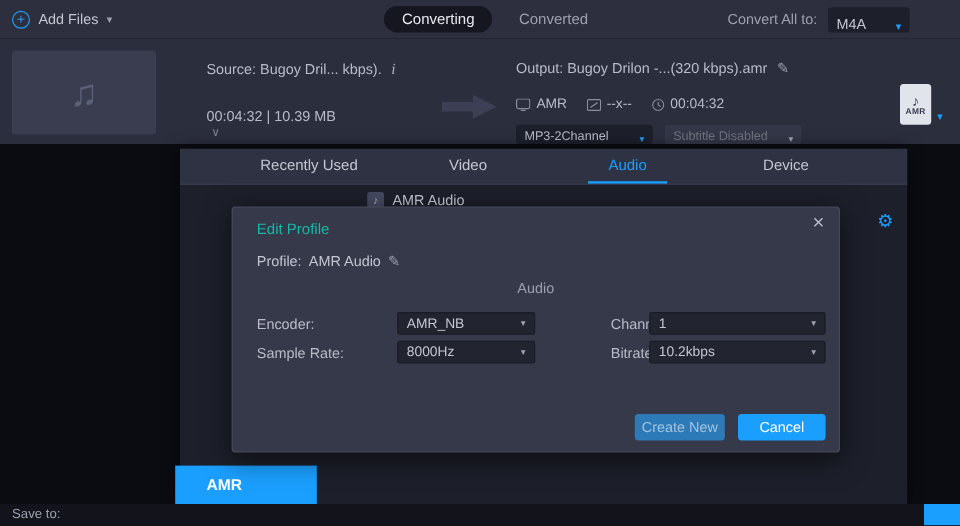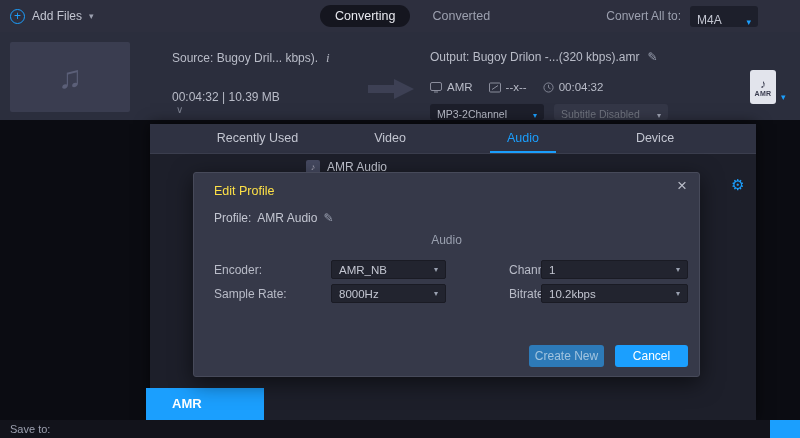--- a/index.html
+++ b/index.html
@@ -58,21 +58,21 @@
   .listrow{position:absolute;left:156px;top:36px;display:flex;align-items:center;gap:7px;cursor:pointer}
   .listicon{width:14px;height:14px;background:#454960;border-radius:2px;display:flex;align-items:center;
             justify-content:center;font-size:9px;color:#aab;line-height:1}
   .gear{position:absolute;left:581px;top:53px;color:#1b9ffe;font-size:15px;cursor:pointer;line-height:1}
   .amritem{position:absolute;left:146px;top:388px;width:118px;height:32px;background:#1b9ffe;color:#fff;
            font-size:13px;font-weight:bold;line-height:32px;padding-left:26px;cursor:pointer}
 
   
   .dialog{position:absolute;left:193px;top:172px;width:507px;height:205px;background:#363949;
           border:1px solid #474a5a;border-radius:3px;box-shadow:0 6px 22px rgba(0,0,0,.55)}
-  .dlg-title{position:absolute;left:20px;top:11px;color:#fde047;font-size:12.5px}
+  .dlg-title{position:absolute;left:20px;top:11px;color:#14b8a6;font-size:12.5px}
   .dlg-close{position:absolute;right:12px;top:4px;color:#b9bcc8;font-size:17px;cursor:pointer;line-height:1}
   .profrow{position:absolute;left:20px;top:38px;display:flex;align-items:flex-start;gap:6px;color:#c3c6d1}
   .sectitle{position:absolute;left:0;top:60px;width:100%;text-align:center;color:#9aa0af}
   .flabel{position:absolute;color:#b9bcc8}
   .field{position:absolute;width:115px;height:19px;background:#22242f;border:1px solid #1a1b24;
          border-radius:2px;display:flex;align-items:center;justify-content:space-between;
          padding:0 7px;font-size:11.5px;color:#c3c6d1;cursor:pointer}
   .field .caret{font-size:8px;color:#9aa0b0}
   .btn{position:absolute;height:22px;border-radius:3px;background:#1b9ffe;color:#fff;font-size:12px;
        text-align:center;line-height:22px;cursor:pointer}

